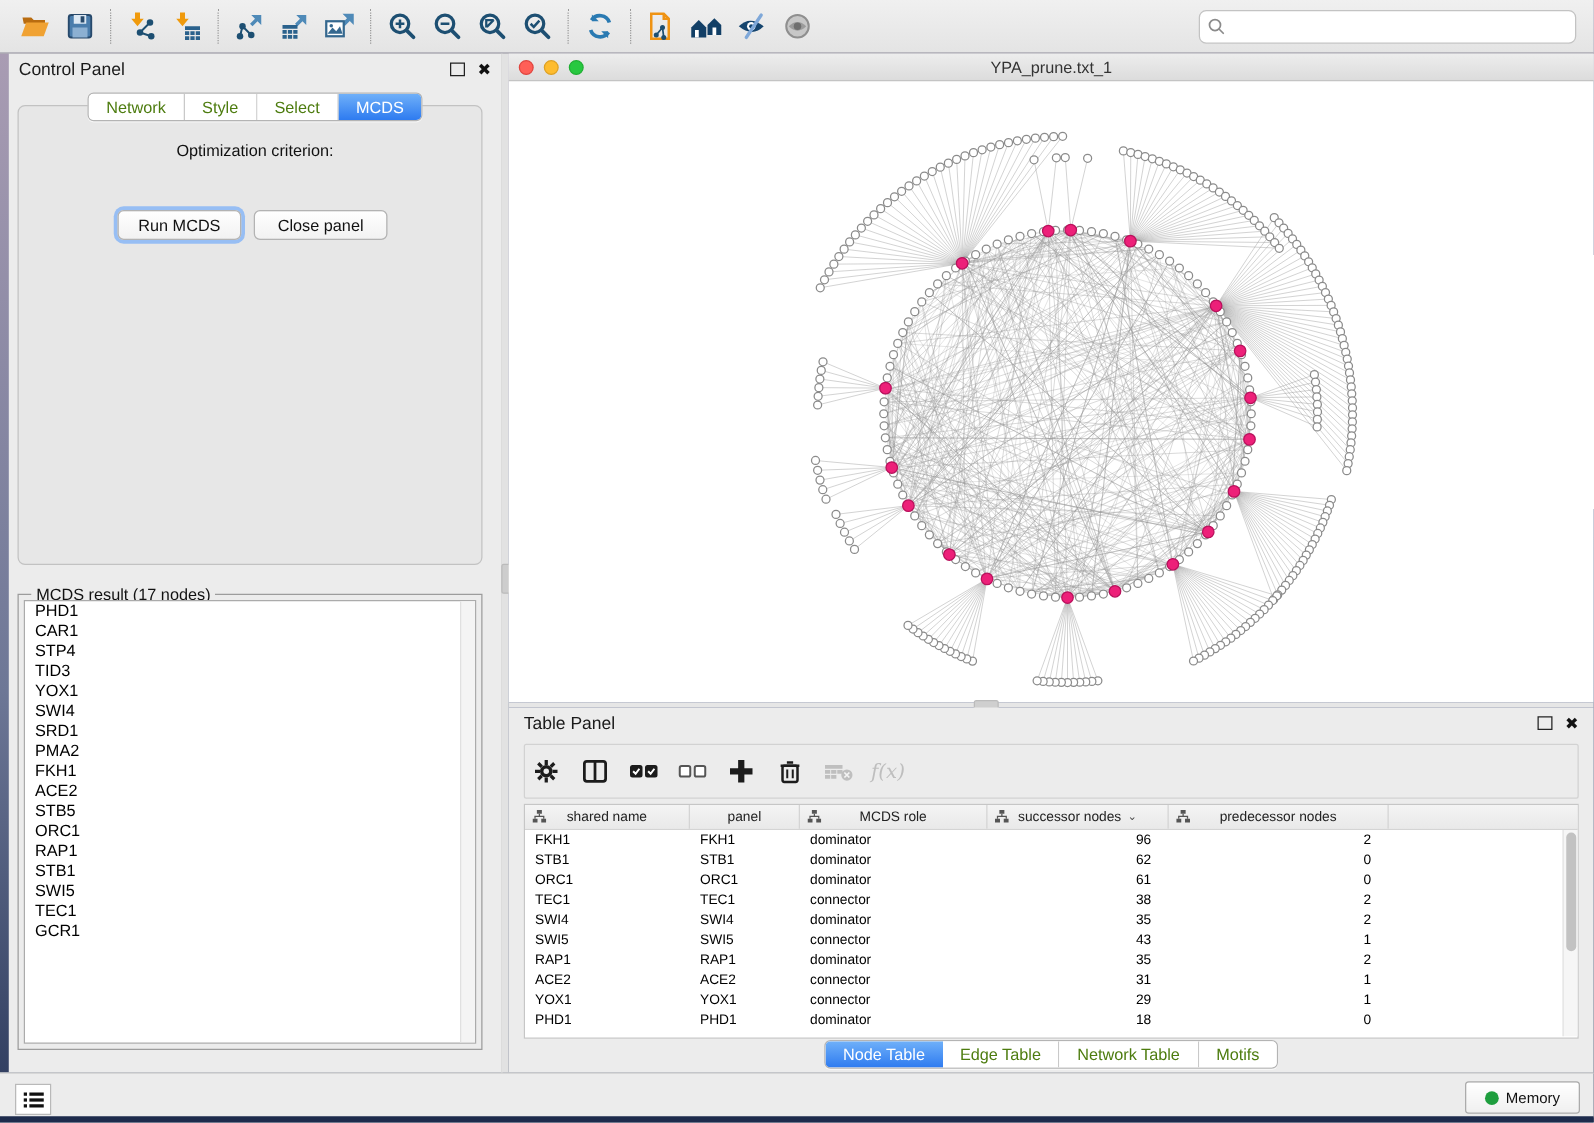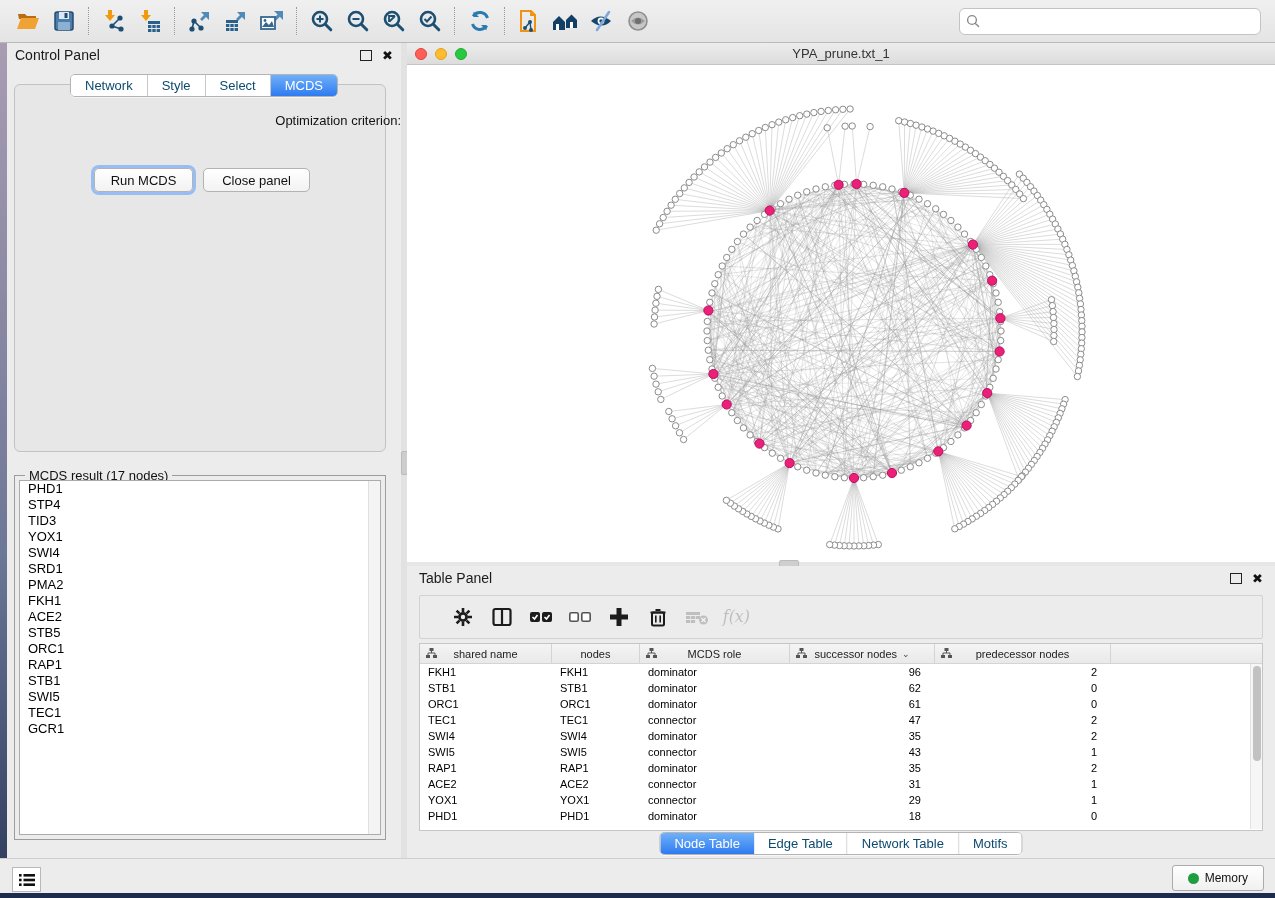--- a/index.html
+++ b/index.html
@@ -24,29 +24,29 @@
   
   #control-panel{left:7px;top:43px;width:394px;height:815px;background:#ececec;border-right:1px solid #bdbdbd;}
   .panel-title{font-size:14px;color:#1a1a1a;}
   .panel-head{position:absolute;left:0;top:0;right:0;height:24px;display:flex;align-items:center;padding:0 8px;}
   .panel-head .win-icons{margin-left:auto;display:flex;gap:10px;align-items:center;color:#222;}
   .float-glyph{width:10px;height:9px;border:1.6px solid #222;display:inline-block;}
   .close-glyph{font-size:13px;font-weight:bold;color:#111;line-height:1;}
 
   .seg-group{display:flex;border:1px solid #b4b4b4;border-radius:5px;overflow:hidden;background:#fff;height:21px;
              box-shadow:0 1px 0 rgba(255,255,255,.6);}
-  .seg{display:flex;align-items:center;justify-content:center;font-size:13px;color:#0c4a6e;background:#fff;
+  .seg{display:flex;align-items:center;justify-content:center;font-size:13px;color:#4d7c0f;background:#fff;
        padding:0 14px;border-right:1px solid #c9c9c9;cursor:default;}
   .seg:last-child{border-right:none;}
   .seg.selected{background:linear-gradient(180deg,#6fb0f9,#2e7bf0);color:#fff;border-right:none;}
 
   #cp-tabs{position:absolute;left:50%;transform:translateX(-50%);top:31px;z-index:3;}
   #cp-box{position:absolute;left:7px;right:15px;top:41px;height:366px;border:1px solid #c2c2c2;border-radius:6px;
           background:#e7e7e7;}
-  #opt-label{position:absolute;left:0;right:0;top:70px;text-align:right;font-size:13px;color:#111;}
+  #opt-label{position:absolute;left:0;right:0;top:70px;text-align:center;font-size:13px;color:#111;}
   #criterion{position:absolute;left:37px;top:91px;width:305px;height:23px;background:#fff;border:1px solid #b3b3b3;
              border-radius:5px;display:flex;align-items:center;font-size:13px;color:#111;padding-left:8px;}
   #criterion .stepper{margin-left:auto;width:21px;height:21px;background:linear-gradient(180deg,#6fb0f9,#2e7bf0);
              border-radius:4px;display:flex;flex-direction:column;align-items:center;justify-content:center;color:#fff;
              font-size:7px;line-height:6px;}
   .push-btn{position:absolute;height:22px;background:linear-gradient(180deg,#ffffff,#f2f2f2);border:1px solid #b3b3b3;
             border-radius:5px;font-size:13px;color:#111;display:flex;align-items:center;justify-content:center;}
   #run-btn{left:87px;top:125px;width:97px;box-shadow:0 0 0 3px rgba(108,167,251,.65);}
   #close-panel-btn{left:196px;top:125px;width:105px;}
 
@@ -67,21 +67,21 @@
   #nv-titlebar{position:absolute;left:0;top:0;right:0;height:21px;background:linear-gradient(180deg,#ededed,#dcdcdc);
                border-bottom:1px solid #c4c4c4;display:flex;align-items:center;}
   .traffic{width:12px;height:12px;border-radius:50%;margin-left:8px;}
   #nv-title{position:absolute;left:0;right:0;text-align:center;font-size:13px;color:#333;top:3px;}
   #net-svg{position:absolute;left:0;top:21px;}
 
   
   #table-panel{left:407px;top:566px;width:868px;height:292px;background:#ececec;}
   #tp-head{position:absolute;left:0;top:0;right:0;height:24px;display:flex;align-items:center;padding:0 12px;}
   #tp-toolbar{position:absolute;left:12px;right:12px;top:29px;height:42px;background:#ececec;border:1px solid #d2d2d2;
-              border-radius:2px;display:flex;align-items:center;padding-left:28px;gap:9px;}
+              border-radius:2px;display:flex;align-items:center;padding-left:2px;gap:9px;}
   .tp-icon{width:30px;height:30px;display:flex;align-items:center;justify-content:center;}
 
   #table-box{position:absolute;left:12px;right:12px;top:77px;bottom:27px;background:#fff;border:1px solid #c6c6c6;}
   #thead{display:flex;height:19px;background:linear-gradient(180deg,#f4f4f4,#e9e9e9);border-bottom:1px solid #d4d4d4;}
   .th{display:flex;align-items:center;justify-content:center;position:relative;font-size:11px;color:#222;
       border-right:1px solid #d4d4d4;box-sizing:border-box;}
   .th .ns-icon{position:absolute;left:6px;top:4px;}
   .sort-chevron{margin-left:5px;font-size:9px;color:#444;}
   #tbody .tr{display:flex;height:16px;}
   #tbody .td{font-size:11px;color:#000;box-sizing:border-box;display:flex;align-items:center;}
@@ -277,20 +277,21 @@
       </div>
     <div id="opt-label">Optimization criterion:</div>
     <div id="run-btn" class="push-btn">Run MCDS</div>
     <div id="close-panel-btn" class="push-btn">Close panel</div>
 
     <div id="result-group">
       <span id="result-legend">MCDS result (17 nodes)</span>
       <div id="result-list">
         <div id="result-items">
             <div class="result-item">PHD1</div>
+            <div class="result-item">CAR1</div>
             <div class="result-item">STP4</div>
             <div class="result-item">TID3</div>
             <div class="result-item">YOX1</div>
             <div class="result-item">SWI4</div>
             <div class="result-item">SRD1</div>
             <div class="result-item">PMA2</div>
             <div class="result-item">FKH1</div>
             <div class="result-item">ACE2</div>
             <div class="result-item">STB5</div>
             <div class="result-item">ORC1</div>
@@ -1369,21 +1370,21 @@
               <g fill="#555">
                 <rect x="3.5" y="0" width="4" height="3"></rect>
                 <rect x="0" y="7" width="4" height="3"></rect>
                 <rect x="7" y="7" width="4" height="3"></rect>
               </g>
               <path d="M5.5 3v2M2 7V5h7v2" stroke="#555" stroke-width="1" fill="none"></path>
             </svg>
             <span>shared name</span>
           </div>
           <div class="th" style="width: 88px;">
-            <span>nodes</span>
+            <span>panel</span>
           </div>
           <div class="th" style="width: 150px;">
             <svg class="ns-icon" width="11" height="11" viewBox="0 0 11 11">
               <g fill="#555">
                 <rect x="3.5" y="0" width="4" height="3"></rect>
                 <rect x="0" y="7" width="4" height="3"></rect>
                 <rect x="7" y="7" width="4" height="3"></rect>
               </g>
               <path d="M5.5 3v2M2 7V5h7v2" stroke="#555" stroke-width="1" fill="none"></path>
             </svg>
@@ -1432,21 +1433,21 @@
             <div class="td txt" style="width: 132px;">ORC1</div>
             <div class="td txt" style="width: 88px;">ORC1</div>
             <div class="td txt" style="width: 150px;">dominator</div>
             <div class="td num" style="width: 145px;">61</div>
             <div class="td num" style="width: 176px;">0</div>
           </div>
           <div class="tr">
             <div class="td txt" style="width: 132px;">TEC1</div>
             <div class="td txt" style="width: 88px;">TEC1</div>
             <div class="td txt" style="width: 150px;">connector</div>
-            <div class="td num" style="width: 145px;">47</div>
+            <div class="td num" style="width: 145px;">38</div>
             <div class="td num" style="width: 176px;">2</div>
           </div>
           <div class="tr">
             <div class="td txt" style="width: 132px;">SWI4</div>
             <div class="td txt" style="width: 88px;">SWI4</div>
             <div class="td txt" style="width: 150px;">dominator</div>
             <div class="td num" style="width: 145px;">35</div>
             <div class="td num" style="width: 176px;">2</div>
           </div>
           <div class="tr">

